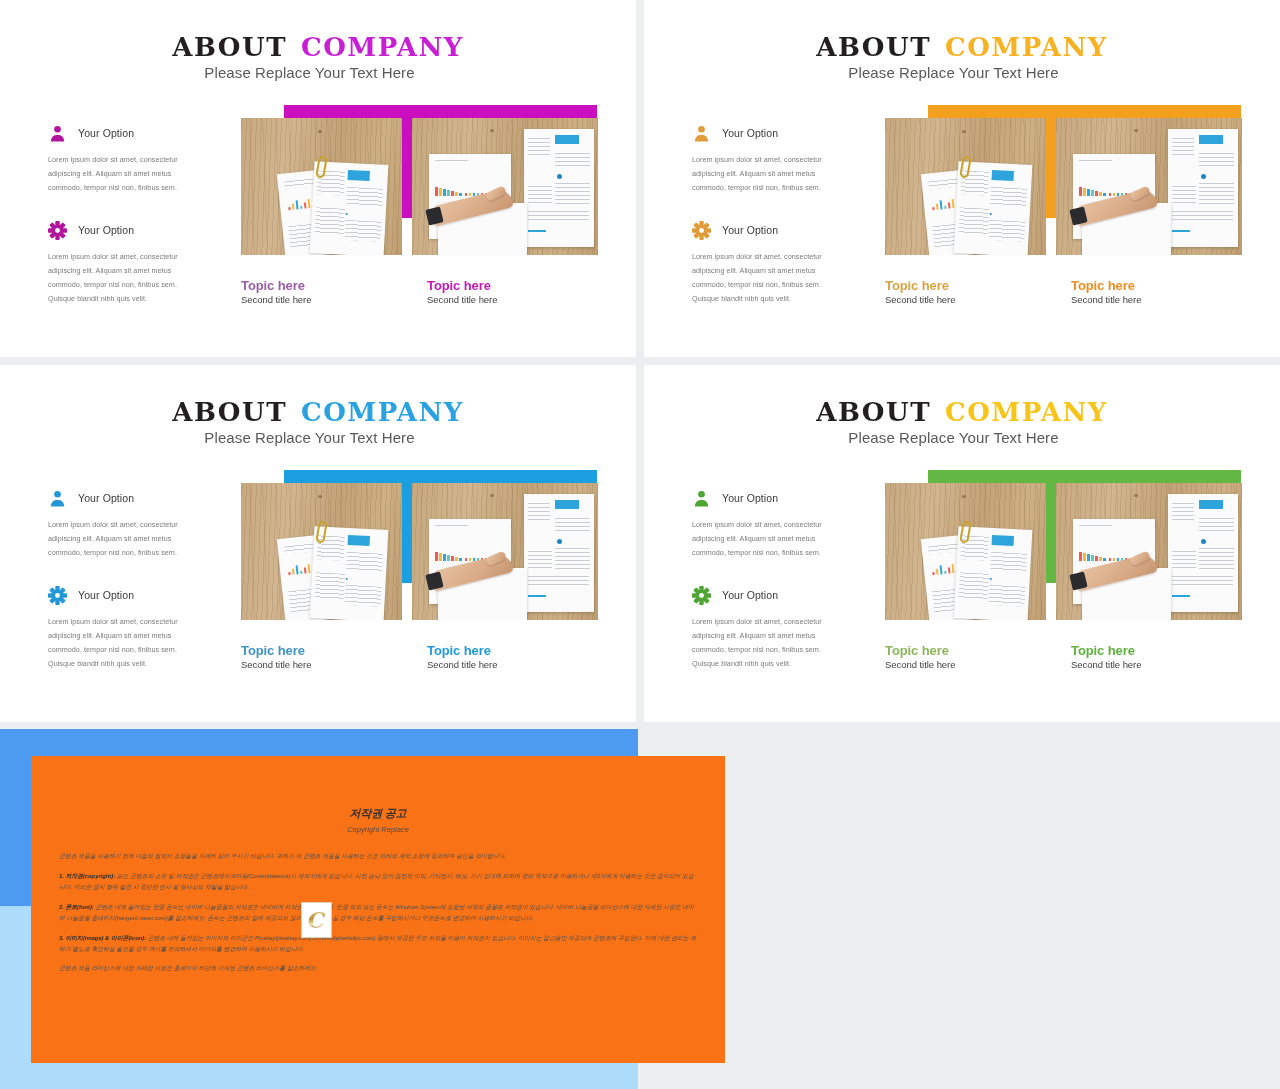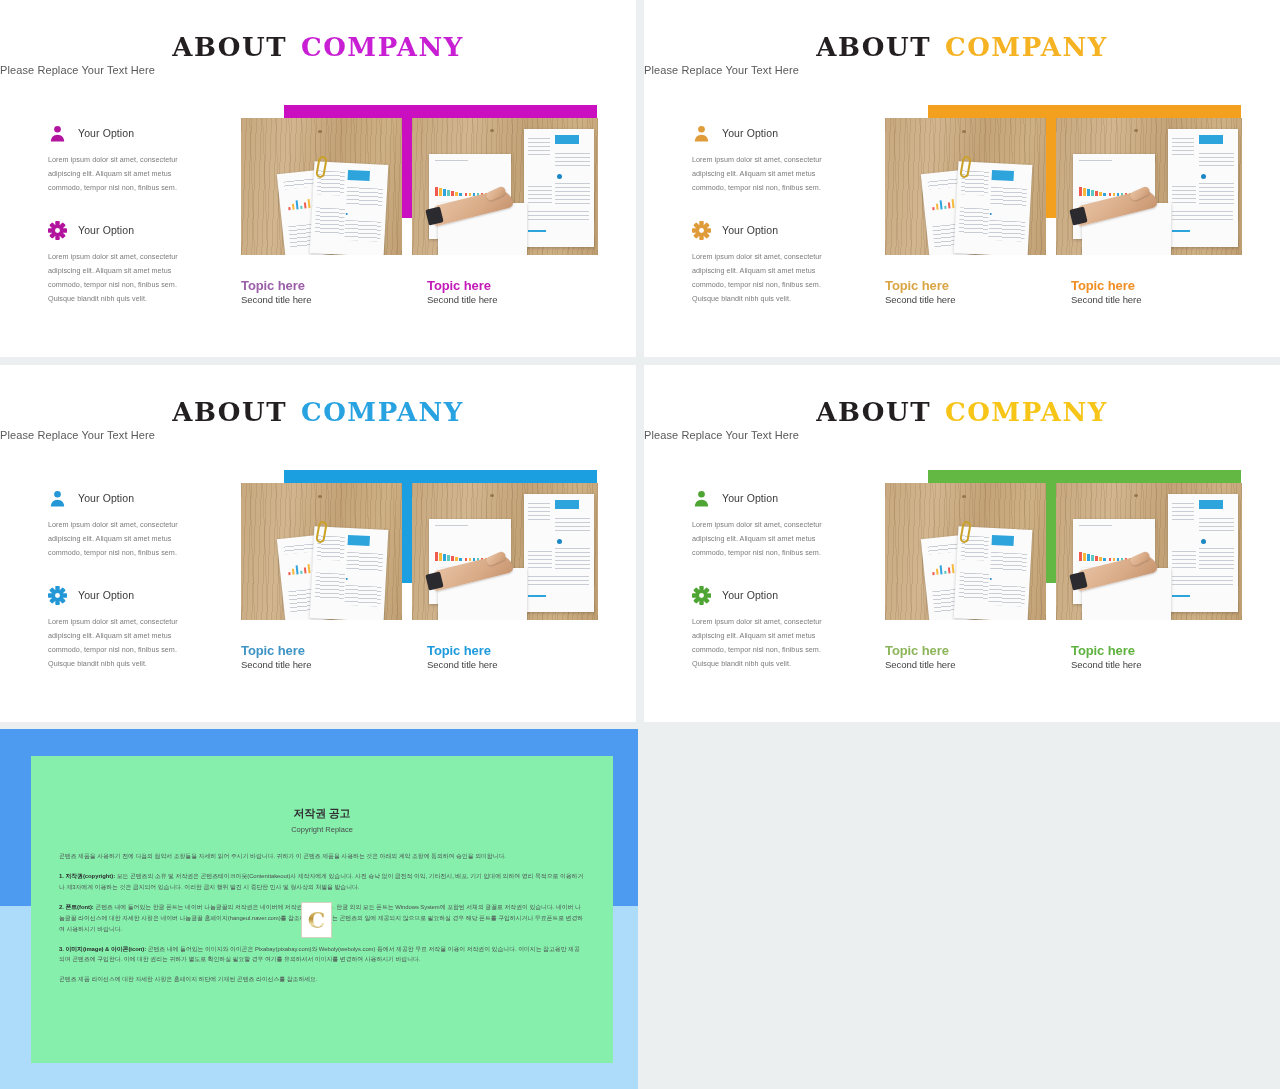--- a/index.html
+++ b/index.html
@@ -46,21 +46,22 @@
     font-size: 26px;
     letter-spacing: 1.5px;
   }
   .headline .w-about { color: #231f20; }
   .headline .w-company { margin-left: 14px; }
 
   .subhead {
     position: absolute;
     left: 0; right: 17px;
     top: 64px;
-    font-size: 11px;
+    text-align: center;
+    font-size: 15px;
     color: #59595b;
     letter-spacing: .1px;
   }
 
   
   .options { position: absolute; left: 48px; top: 122px; width: 150px; }
   .opt { margin-bottom: 24px; }
   .opt-head {
     display: flex;
     align-items: center;
@@ -188,23 +189,24 @@
     position: absolute;
     left: 0; right: 0;
   }
   .frame-top    { top: 0;    height: 177px; background: #4d9bf0; }
   .frame-bottom { top: 177px; bottom: 0;    background: #addcfb; }
 
   .paper {
     position: absolute;
     left: 31px;
     top: 27px;
-    width: 582px;
+    width: 694px;
     height: 307px;
-    background: #86efac;
+    background: #f97316;
+    font-style: italic;
   }
   .cr-title {
     text-align: center;
     font-size: 11px;
     font-weight: bold;
     color: #2f2f31;
     margin-top: 50px;
     letter-spacing: -.2px;
   }
   .cr-sub {

